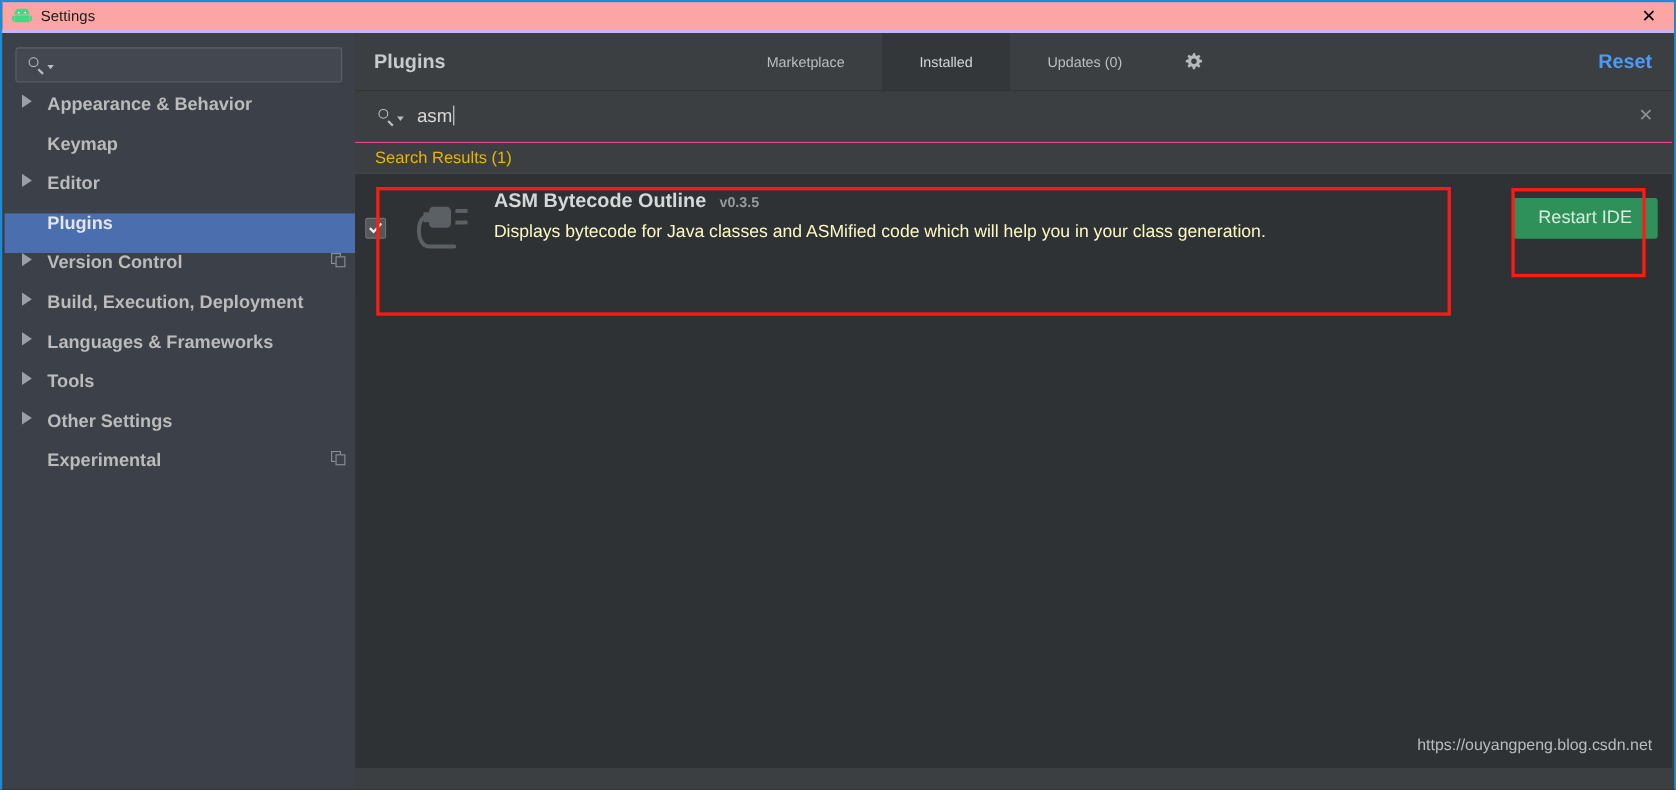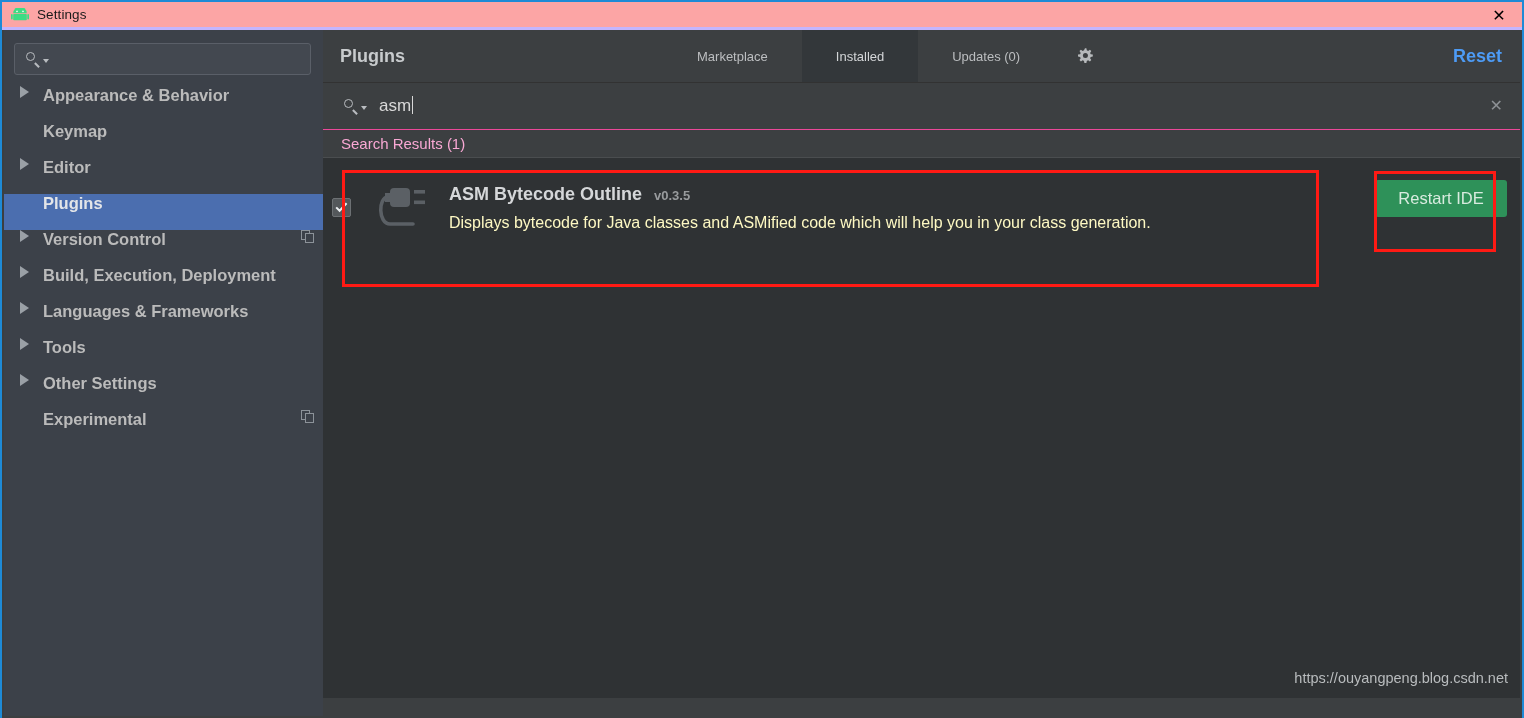--- a/index.html
+++ b/index.html
@@ -268,21 +268,21 @@
     cursor: pointer;
     line-height: 1;
   }
 
   .results-header {
     height: 27px;
     display: flex;
     align-items: center;
     padding-left: 18px;
     font-size: 15px;
-    color: #f9a8d4;
+    color: #eab308;
     background: #3c3f41;
     border-bottom: 1px solid #4a4d4f;
   }
 
   .plugin-area {
     position: relative;
     background: #2f3234;
     height: 540px;
   }
   .plugin-row {
@@ -311,21 +311,21 @@
   .plugin-check svg { display: block; }
   .plugin-icon {
     width: 54px; height: 54px;
     margin-left: 22px;
     margin-top: 20px;
     flex: 0 0 auto;
   }
   .plugin-icon svg { display: block; }
   .plugin-text {
     margin-left: 22px;
-    margin-top: 24px;
+    margin-top: 12px;
   }
   .plugin-name-row {
     display: flex;
     align-items: baseline;
   }
   .plugin-name {
     font-size: 18px;
     font-weight: bold;
     color: #d5d7d9;
   }
@@ -362,21 +362,21 @@
     position: absolute;
     border: 3px solid #ff1a14;
     box-sizing: border-box;
     pointer-events: none;
   }
   #annot-plugin-row { left: 340px; top: 170px; width: 977px; height: 117px; }
   #annot-restart    { left: 1372px; top: 171px; width: 122px; height: 81px; }
 
   .watermark {
     position: absolute;
-    right: 12px;
+    right: 18px;
     bottom: 12px;
     font-size: 14.5px;
     color: #b9bcbe;
   }
 </style>
 </head>
 <body>
 
 <div id="app">
 

